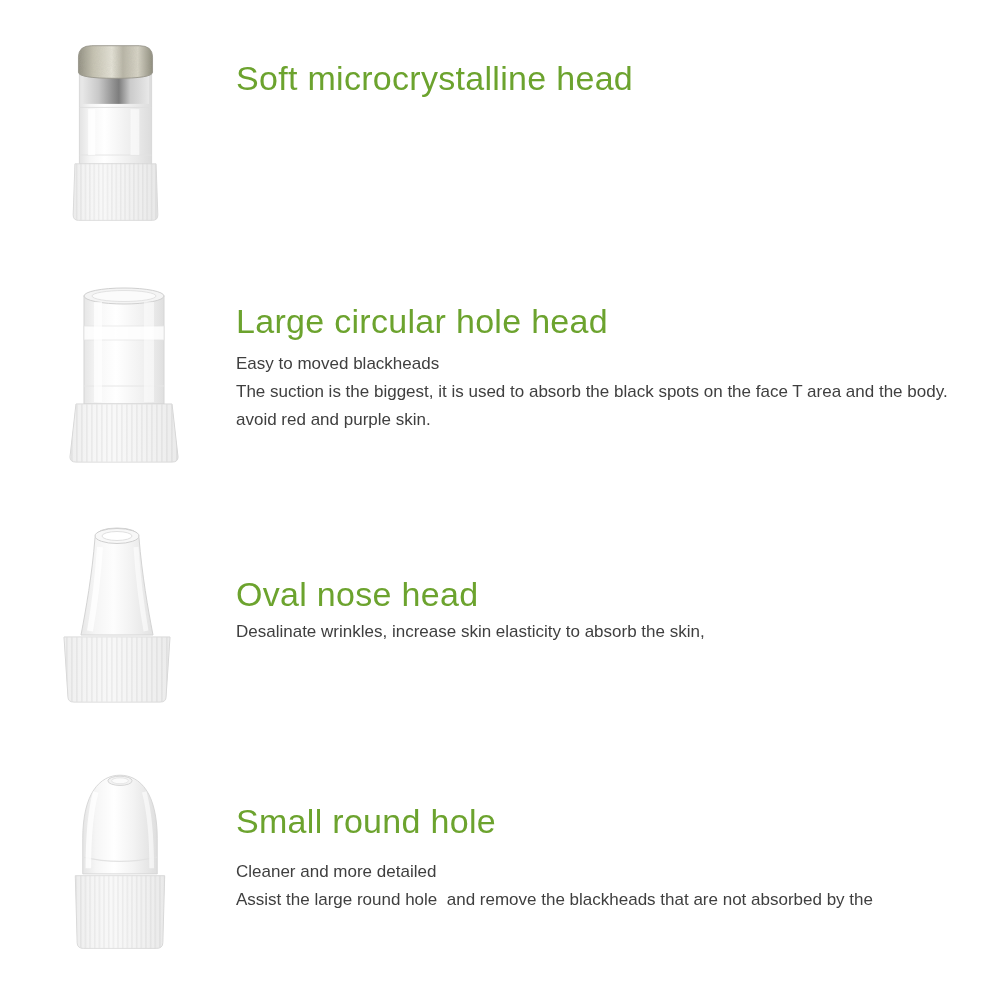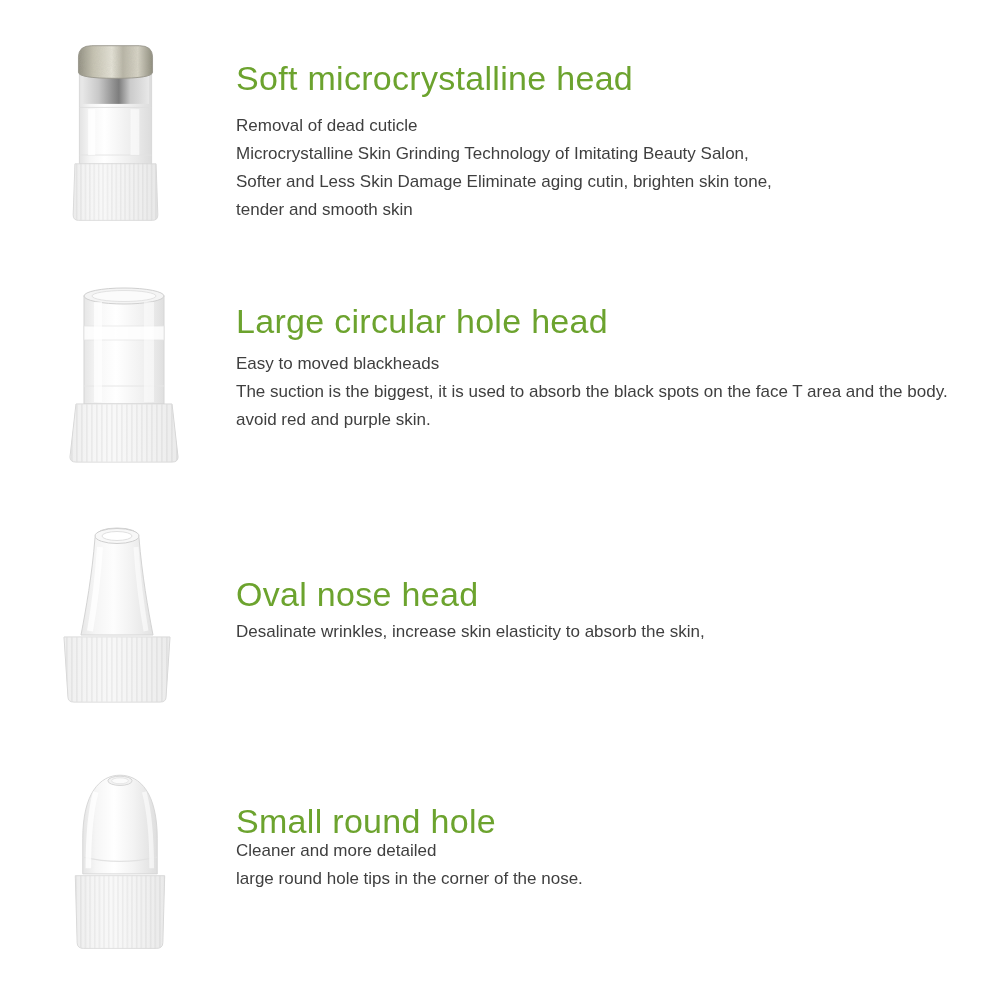--- a/index.html
+++ b/index.html
@@ -29,21 +29,21 @@
   .s4 { top:752px; height:212px; }
 
   .s1 .imgwrap { left:67px; top:3px;  width:97px;  height:200px; }
   .s2 .imgwrap { left:66px; top:4px;  width:116px; height:184px; }
   .s3 .imgwrap { left:56px; top:8px;  width:122px; height:180px; }
   .s4 .imgwrap { left:66px; top:10px; width:108px; height:194px; }
 
   .s1 .head { top:29px; }  .s1 .desc { top:82px; }
   .s2 .head { top:24px; }  .s2 .desc { top:72px; }
   .s3 .head { top:60px; }  .s3 .desc { top:103px; }
-  .s4 .head { top:50px; }  .s4 .desc { top:85px; }
+  .s4 .head { top:50px; }  .s4 .desc { top:106px; }
 </style>
 </head>
 <body>
 
 <div class="page">
 
   <section class="section s1">
     <div class="imgwrap">
       <svg viewBox="0 0 110 206" xmlns="http://www.w3.org/2000/svg">
         <defs>
@@ -91,26 +91,20 @@
         <rect x="72" y="76" width="10" height="52" fill="#ffffff" opacity="0.6"></rect>
         <path d="M13,34 L13,17 Q13,4 28,4 L82,4 Q97,4 97,17 L97,34 Q97,41 55,41 Q13,41 13,34 Z" fill="url(#g1cap)" stroke="#96948a" stroke-width="1"></path>
         <g clip-path="url(#g1capclip)">
           <rect x="8" y="0" width="96" height="45" filter="url(#g1noise)" opacity="0.55"></rect>
         </g>
         <path d="M9,138 L101,138 L103,196 Q103,202 97,202 L13,202 Q7,202 7,196 Z" fill="url(#g1ribs)" stroke="#d4d4d4" stroke-width="1"></path>
         <path d="M9,138 L101,138 L103,196 Q103,202 97,202 L13,202 Q7,202 7,196 Z" fill="url(#g1cyl)" opacity="0.45"></path>
       </svg>
     </div>
     <h2 class="head">Soft microcrystalline head</h2>
-    <div class="desc">
-      <div class="line">Removal of dead cuticle</div>
-      <div class="line">Microcrystalline Skin Grinding Technology of Imitating Beauty Salon,</div>
-      <div class="line">Softer and Less Skin Damage Eliminate aging cutin, brighten skin tone,</div>
-      <div class="line">tender and smooth skin</div>
-    </div>
   </section>
 
   <section class="section s2">
     <div class="imgwrap">
       <svg viewBox="0 0 116 184" xmlns="http://www.w3.org/2000/svg">
         <defs>
           <linearGradient id="g2cyl" x1="0" y1="0" x2="1" y2="0">
             <stop offset="0" stop-color="#e6e6e6"></stop>
               <stop offset="0.18" stop-color="#f7f7f7"></stop>
             <stop offset="0.4" stop-color="#ffffff"></stop>
@@ -195,17 +189,17 @@
         <path d="M18,98 Q58,107 98,98" fill="none" stroke="#e2e2e2" stroke-width="1.2"></path>
         <path d="M32,28 C26,50 24,80 24,110" fill="none" stroke="#ffffff" stroke-width="6" opacity="0.8"></path>
         <path d="M84,28 C90,50 92,80 92,110" fill="none" stroke="#ffffff" stroke-width="5" opacity="0.6"></path>
         <path d="M10,118 L106,118 L104,190 Q104,196 97,196 L19,196 Q12,196 12,190 Z" fill="url(#g4ribs)" stroke="#d4d4d4" stroke-width="1"></path>
         <path d="M10,118 L106,118 L104,190 Q104,196 97,196 L19,196 Q12,196 12,190 Z" fill="url(#g4cyl)" opacity="0.45"></path>
       </svg>
     </div>
     <h2 class="head">Small round hole</h2>
     <div class="desc">
       <div class="line">Cleaner and more detailed</div>
-      <div class="line">large round hole tips in the corner of the nose.</div>
+      <div class="line">Assist the large round hole  and remove the blackheads that are not absorbed by the</div>
     </div>
   </section>
 
 </div>
 
 </body></html>

